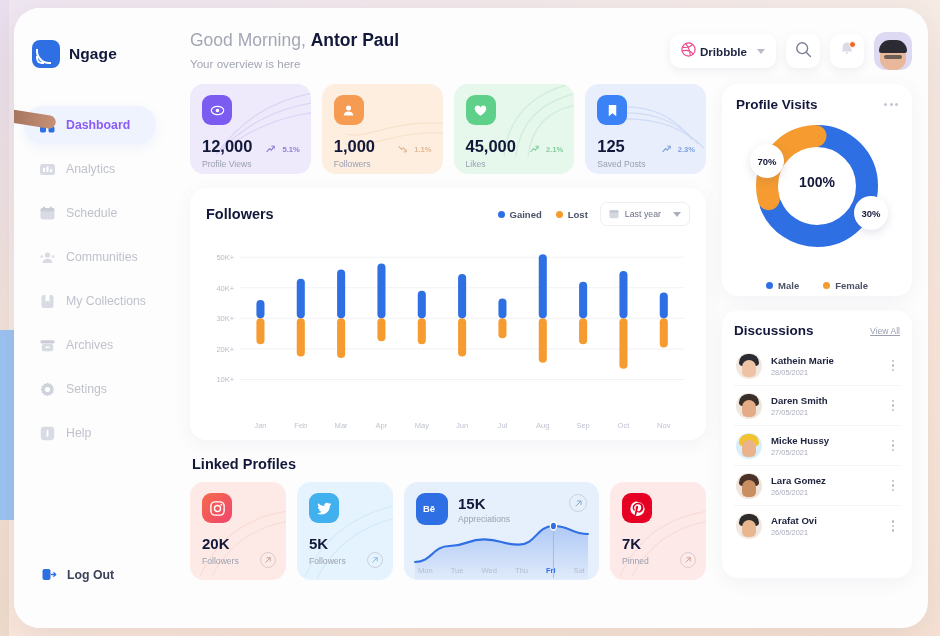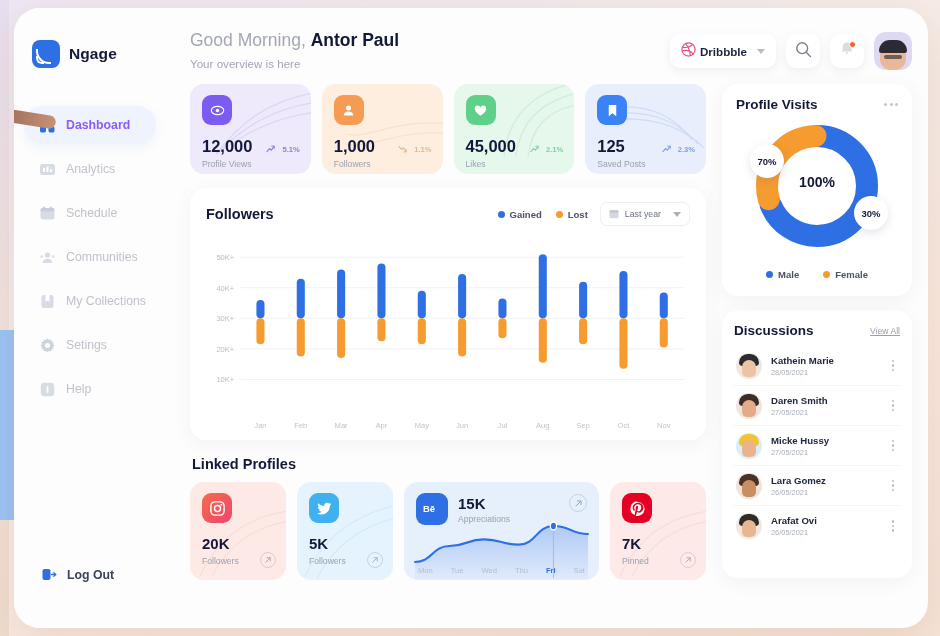--- a/index.html
+++ b/index.html
@@ -218,21 +218,21 @@
     font-size: 14px; font-weight: 700; color: #13183a;
   }
   .pct-bubble {
     position: absolute; background: #fff; border-radius: 50%;
     width: 34px; height: 34px; display: flex; align-items: center; justify-content: center;
     font-size: 9.5px; font-weight: 700; color: #13183a;
     box-shadow: 0 3px 10px rgba(80,90,130,.16);
   }
   .bub-left { left: 14px; top: 28px; }
   .bub-right { right: 10px; top: 80px; }
-  .vc-legend { display: flex; justify-content: center; gap: 24px; margin-top: 13px; }
+  .vc-legend { display: flex; justify-content: center; gap: 24px; margin-top: 24px; }
 
   .disc-card { margin-top: 14px; height: 268px; padding: 13px 12px 8px 12px; }
   .disc-head { display: flex; align-items: center; margin-bottom: 8px; }
   .disc-title { font-size: 13.5px; font-weight: 700; color: #13183a; flex: 1; }
   .view-all { font-size: 8.6px; color: #9aa0b0; cursor: pointer; text-decoration: underline; }
   .disc-item { display: flex; align-items: center; gap: 9px; height: 40px; padding: 0 2px; border-bottom: 1px solid #f3f4f8; }
   .disc-item:last-child { border-bottom: none; }
   .av { width: 26px; height: 26px; border-radius: 50%; flex: 0 0 26px; position: relative; overflow: hidden; }
   .av .hair { position: absolute; left: 3px; top: 1px; width: 20px; height: 12px; border-radius: 10px 10px 4px 4px; }
   .av .sk { position: absolute; left: 6px; top: 7px; width: 14px; height: 17px; border-radius: 7px 7px 5px 5px; }
@@ -304,20 +304,30 @@
           <span class="nav-label">Communities</span>
         </div>
         <div class="nav-item">
           <span class="nav-ic">
               <svg viewBox="0 0 15 15">
                 <rect x="1.5" y="1" width="12" height="13" rx="2.2" fill="#d8dbe3"></rect>
                 <path d="M5.5 1v7l2-1.6L9.5 8V1z" fill="#fff"></path>
               </svg>
             </span>
           <span class="nav-label">My Collections</span>
+        </div>
+        <div class="nav-item">
+          <span class="nav-ic">
+              <svg viewBox="0 0 15 15">
+                <rect x="0.5" y="2.2" width="14" height="3.4" rx="1.4" fill="#c9cdd7"></rect>
+                <rect x="1.8" y="6" width="11.4" height="7.2" rx="1.8" fill="#d8dbe3"></rect>
+                <rect x="5.3" y="8.4" width="4.4" height="1.5" rx="0.7" fill="#fff"></rect>
+              </svg>
+            </span>
+          <span class="nav-label">Archives</span>
         </div>
         <div class="nav-item">
           <span class="nav-ic">
               <svg viewBox="0 0 15 15">
                 <path d="M7.5 0.6l1.5 1.2 1.9-.3.7 1.8 1.8.7-.3 1.9 1.2 1.5-1.2 1.5.3 1.9-1.8.7-.7 1.8-1.9-.3-1.5 1.2-1.5-1.2-1.9.3-.7-1.8-1.8-.7.3-1.9L0.6 7.5l1.2-1.5-.3-1.9 1.8-.7.7-1.8 1.9.3z" fill="#cfd3dc"></path>
                 <circle cx="7.5" cy="7.5" r="2.5" fill="#fff"></circle>
               </svg>
             </span>
           <span class="nav-label">Setings</span>
         </div>

